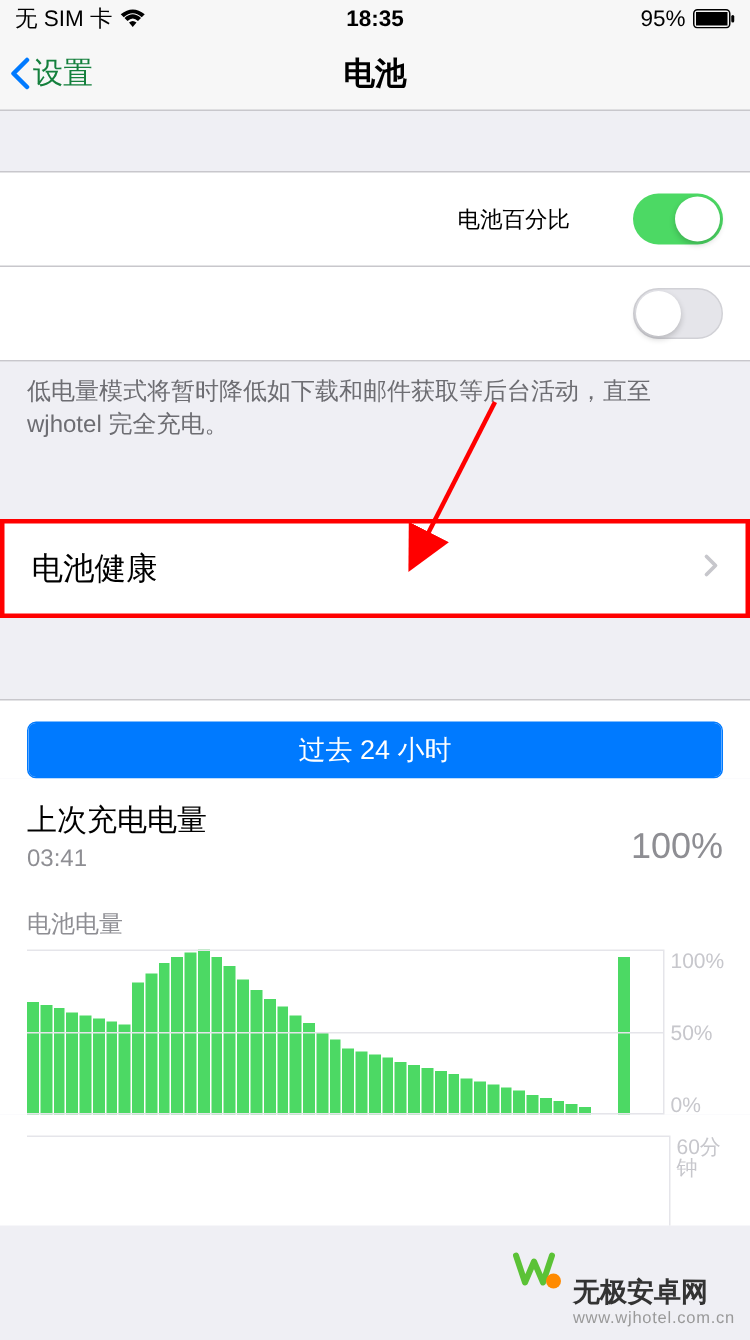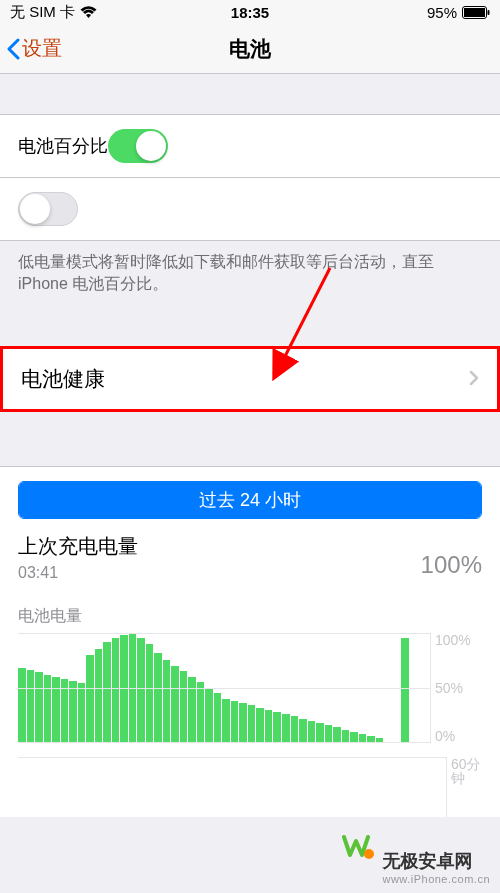--- a/index.html
+++ b/index.html
@@ -2,25 +2,25 @@
 <html><head>
 <meta charset="utf-8">
 <style>
   * { box-sizing: border-box; margin: 0; padding: 0; }
   html, body { width: 500px; height: 893px; font-family: -apple-system, "Helvetica Neue", Arial, sans-serif; background: #efeff4; color: #000; overflow: hidden; position: relative; }
   .status-bar { height: 24px; display: flex; align-items: center; justify-content: space-between; padding: 0 10px; font-size: 15px; font-weight: 500; background: #f7f7f7; }
   .status-left, .status-right { display: flex; align-items: center; gap: 5px; }
   .status-center { position:absolute; left:0; right:0; text-align:center; font-weight:600; }
   .wifi-icon svg, .battery-icon svg { display:block; }
   .nav-bar { height: 50px; background: #f7f7f7; border-bottom: 1px solid #c8c7cc; display: flex; align-items: center; position: relative; }
-  .back { display:flex; align-items:center; color:#c2410c; font-size:20px; padding-left:6px; }
+  .back { display:flex; align-items:center; color:#15803d; font-size:20px; padding-left:6px; }
   .back svg { margin-right:2px; }
   .nav-title { position:absolute; left:0; right:0; text-align:center; font-size:21px; font-weight:600; }
   .group { margin-top: 40px; }
-  .cell { background:#fff; padding: 14px 18px; display:flex; align-items:center; justify-content:flex-start; font-size:18px; border-top:1px solid #c8c7cc; border-bottom:1px solid #c8c7cc; }
+  .cell { background:#fff; padding: 14px 18px; display:flex; align-items:center; justify-content:flex-end; font-size:15px; border-top:1px solid #c8c7cc; border-bottom:1px solid #c8c7cc;gap:42px; }
   .cell + .cell { border-top: none; }
   .switch { width:60px; height:34px; border-radius:17px; position:relative; }
   .switch.on { background:#4cd964; }
   .switch.off { background:#e5e5ea; border:1px solid #d1d1d6; }
   .knob { width:30px; height:30px; background:#fff; border-radius:50%; position:absolute; top:2px; box-shadow:0 2px 4px rgba(0,0,0,0.2); }
   .switch.on .knob { right:2px; }
   .switch.off .knob { left:1px; top:1px; }
   .footer-note { padding: 10px 18px; font-size:16px; color:#6d6d72; line-height:1.4; }
   .health-group { margin-top: 40px; }
   .health-cell { background:#fff; padding: 16px 18px; display:flex; align-items:center; justify-content:space-between; font-size:21px; border:3px solid #ff0000; position:relative; }
@@ -28,21 +28,21 @@
   .seg-wrap { margin-top: 54px; background:#fff; border-top:1px solid #c8c7cc; padding: 14px 18px 0 18px; }
   .segmented { display:flex; border:1px solid #007aff; border-radius:6px; overflow:hidden; height:38px; }
   .seg { flex:1; display:flex; align-items:center; justify-content:center; font-size:18px; }
   .seg.active { background:#007aff; color:#fff; }
   .seg.inactive { background:#fff; color:#007aff; }
   .last-charge { background:#fff; padding: 14px 18px 6px 18px; display:flex; justify-content:space-between; align-items:flex-start; }
   .lc-left { display:flex; flex-direction:column; }
   .lc-title { font-size:20px; }
   .lc-time { font-size:16px; color:#8e8e93; margin-top:4px; }
   .lc-pct { font-size:24px; color:#8e8e93; margin-top:18px; }
-  .chart-section { background:#fff; padding: 18px 16px 0 18px; }
+  .chart-section { background:#fff; padding: 18px 4px 0 18px; }
   .chart-title { font-size:16px; color:#8e8e93; margin-bottom:6px; }
   .chart-area { position:relative; height:110px; display:flex; }
   .bars { flex:1; display:flex; align-items:flex-end; gap:1px; height:100%; padding-right:4px; }
   .bar { flex:1; background:#4cd964; }
   .y-axis { width:54px; display:flex; flex-direction:column; justify-content:space-between; align-items:flex-start; font-size:14px; color:#c7c7cc; padding:0 6px 0 4px; border-left:1px solid #e5e5ea; }
   .y-axis span { line-height:1; }
   .grid-line { position:absolute; left:0; right:54px; height:1px; background:#e5e5ea; }
   .activity-section { background:#fff; padding: 14px 0 0 18px; }
   .activity-chart { position:relative; height:60px; display:flex; }
   .act-bars { flex:1; display:flex; align-items:flex-start; gap:1px; height:100%; padding-right:4px; }
@@ -96,21 +96,21 @@
     <div class="switch on">
         <div class="knob"></div>
       </div>
   </div>
   <div class="cell">
     <div class="switch off">
         <div class="knob"></div>
       </div>
   </div>
 </div>
-<div class="footer-note">低电量模式将暂时降低如下载和邮件获取等后台活动，直至 iPhone 电池百分比。</div>
+<div class="footer-note">低电量模式将暂时降低如下载和邮件获取等后台活动，直至 wjhotel 完全充电。</div>
 
 <div class="health-group">
   <div class="health-cell">
     <span>电池健康</span>
     <span class="chevron">
       <svg width="10" height="16" viewBox="0 0 10 16">
           <path d="M2 2 L8 8 L2 14" stroke="#c7c7cc" stroke-width="2.5" fill="none" stroke-linecap="round" stroke-linejoin="round"></path>
         </svg>
     </span>
   </div>
@@ -407,15 +407,15 @@
   <line x1="120" y1="10" x2="65" y2="118" stroke="#ff0000" stroke-width="3" marker-end="url(#ah)"></line>
 </svg>
 
 <div class="watermark">
   <svg width="34" height="34" viewBox="0 0 34 34">
     <path d="M2 8 L8 26 L14 12 L20 26 L26 8" stroke="#5bc236" stroke-width="4" fill="none" stroke-linecap="round" stroke-linejoin="round"></path>
     <circle cx="27" cy="25" r="5" fill="#ff8a00"></circle>
   </svg>
   <div class="wm-text">
     <div class="wm-title">无极安卓网</div>
-    <div class="wm-sub">www.iPhone.com.cn</div>
+    <div class="wm-sub">www.wjhotel.com.cn</div>
   </div>
 </div>
 
 </body></html>

